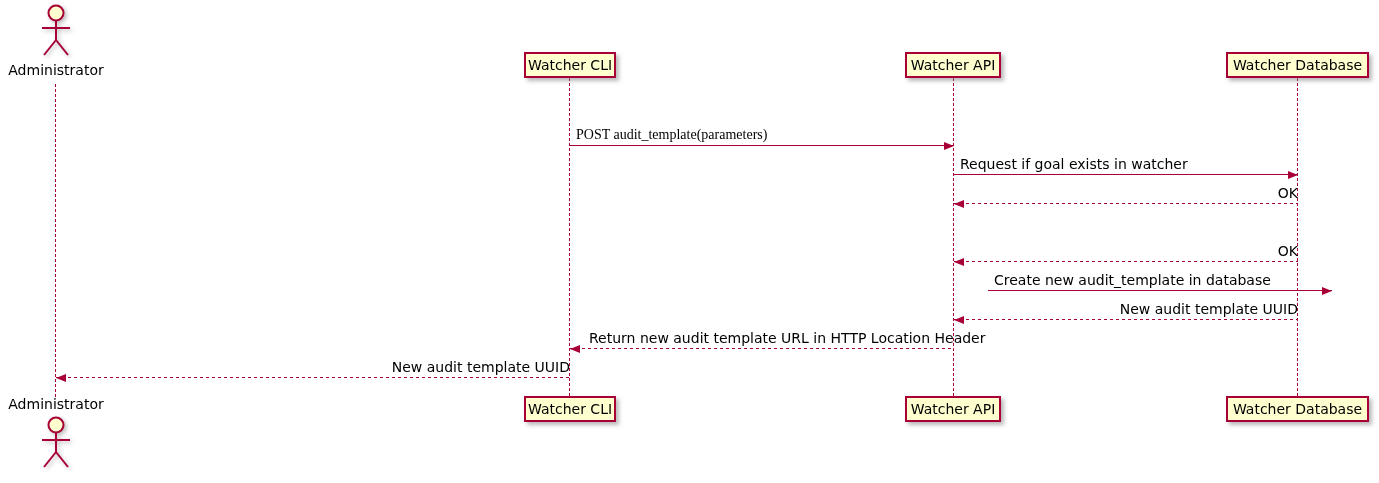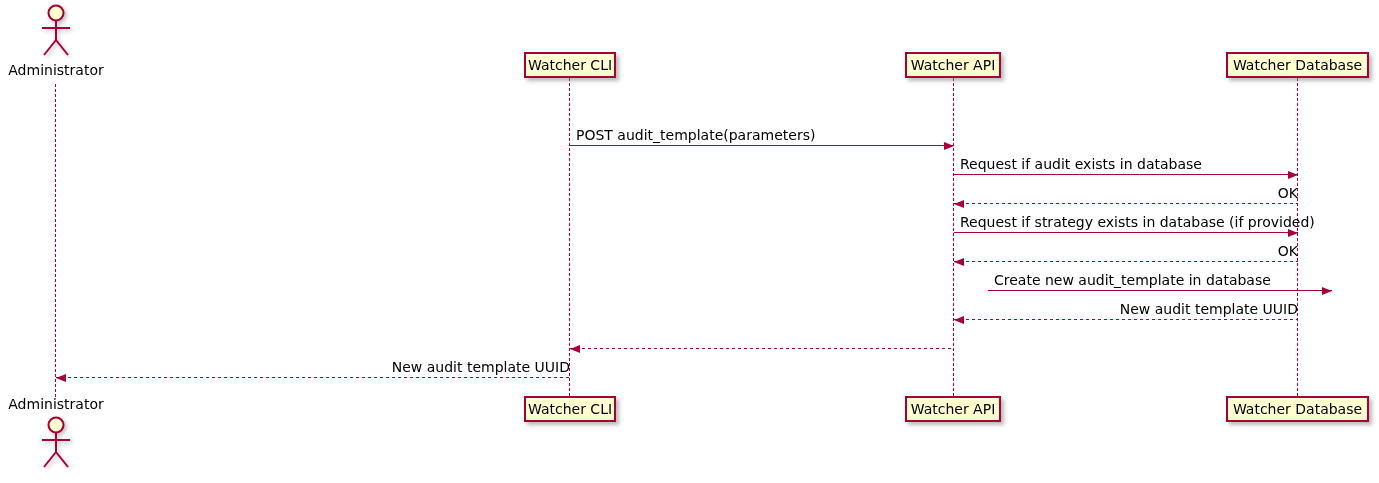--- a/index.html
+++ b/index.html
@@ -112,63 +112,59 @@
     <span>Watcher CLI</span>
   </div>
   <div class="pbox" style="left:905px; top:52px; width:96px;">
     <span>Watcher API</span>
   </div>
   <div class="pbox" style="left:1226px;top:52px; width:143px;">
     <span>Watcher Database</span>
   </div>
 
 
-  <div class="msg ltr solid" style="left:570px; top:128px; width:384px;">
+  <div class="msg ltr solid" style="left:570px; top:128px; width:384px;font-family:Liberation Serif, serif;">
     <div class="msg-label">POST audit_template(parameters)</div>
     <div class="msg-line"></div>
     <span class="arrowhead right"></span>
   </div>
 
   <div class="msg ltr solid" style="left:954px; top:157px; width:344px;">
-    <div class="msg-label">Request if audit exists in database</div>
+    <div class="msg-label">Request if goal exists in watcher</div>
     <div class="msg-line"></div>
     <span class="arrowhead right"></span>
   </div>
 
   <div class="msg rtl dashed" style="left:954px; top:186px; width:344px;">
     <div class="msg-label">OK</div>
     <div class="msg-line"></div>
     <span class="arrowhead left"></span>
   </div>
 
-  <div class="msg ltr solid" style="left:954px; top:215px; width:344px;">
-    <div class="msg-label">Request if strategy exists in database (if provided)</div>
-    <div class="msg-line"></div>
-    <span class="arrowhead right"></span>
-  </div>
 
   <div class="msg rtl dashed" style="left:954px; top:244px; width:344px;">
     <div class="msg-label">OK</div>
     <div class="msg-line"></div>
     <span class="arrowhead left"></span>
   </div>
 
   <div class="msg ltr solid" style="left:954px; top:273px; width:344px;margin-left:34px;">
     <div class="msg-label">Create new audit_template in database</div>
     <div class="msg-line"></div>
     <span class="arrowhead right"></span>
   </div>
 
   <div class="msg rtl dashed" style="left:954px; top:302px; width:344px;">
     <div class="msg-label">New audit template UUID</div>
     <div class="msg-line"></div>
     <span class="arrowhead left"></span>
   </div>
 
   <div class="msg rtl dashed" style="left:570px; top:331px; width:384px;">
+    <div class="msg-label">Return new audit template URL in HTTP Location Header</div>
     <div class="msg-line"></div>
     <span class="arrowhead left"></span>
   </div>
 
   <div class="msg rtl dashed" style="left:56px;  top:360px; width:514px;">
     <div class="msg-label">New audit template UUID</div>
     <div class="msg-line"></div>
     <span class="arrowhead left"></span>
   </div>
 

